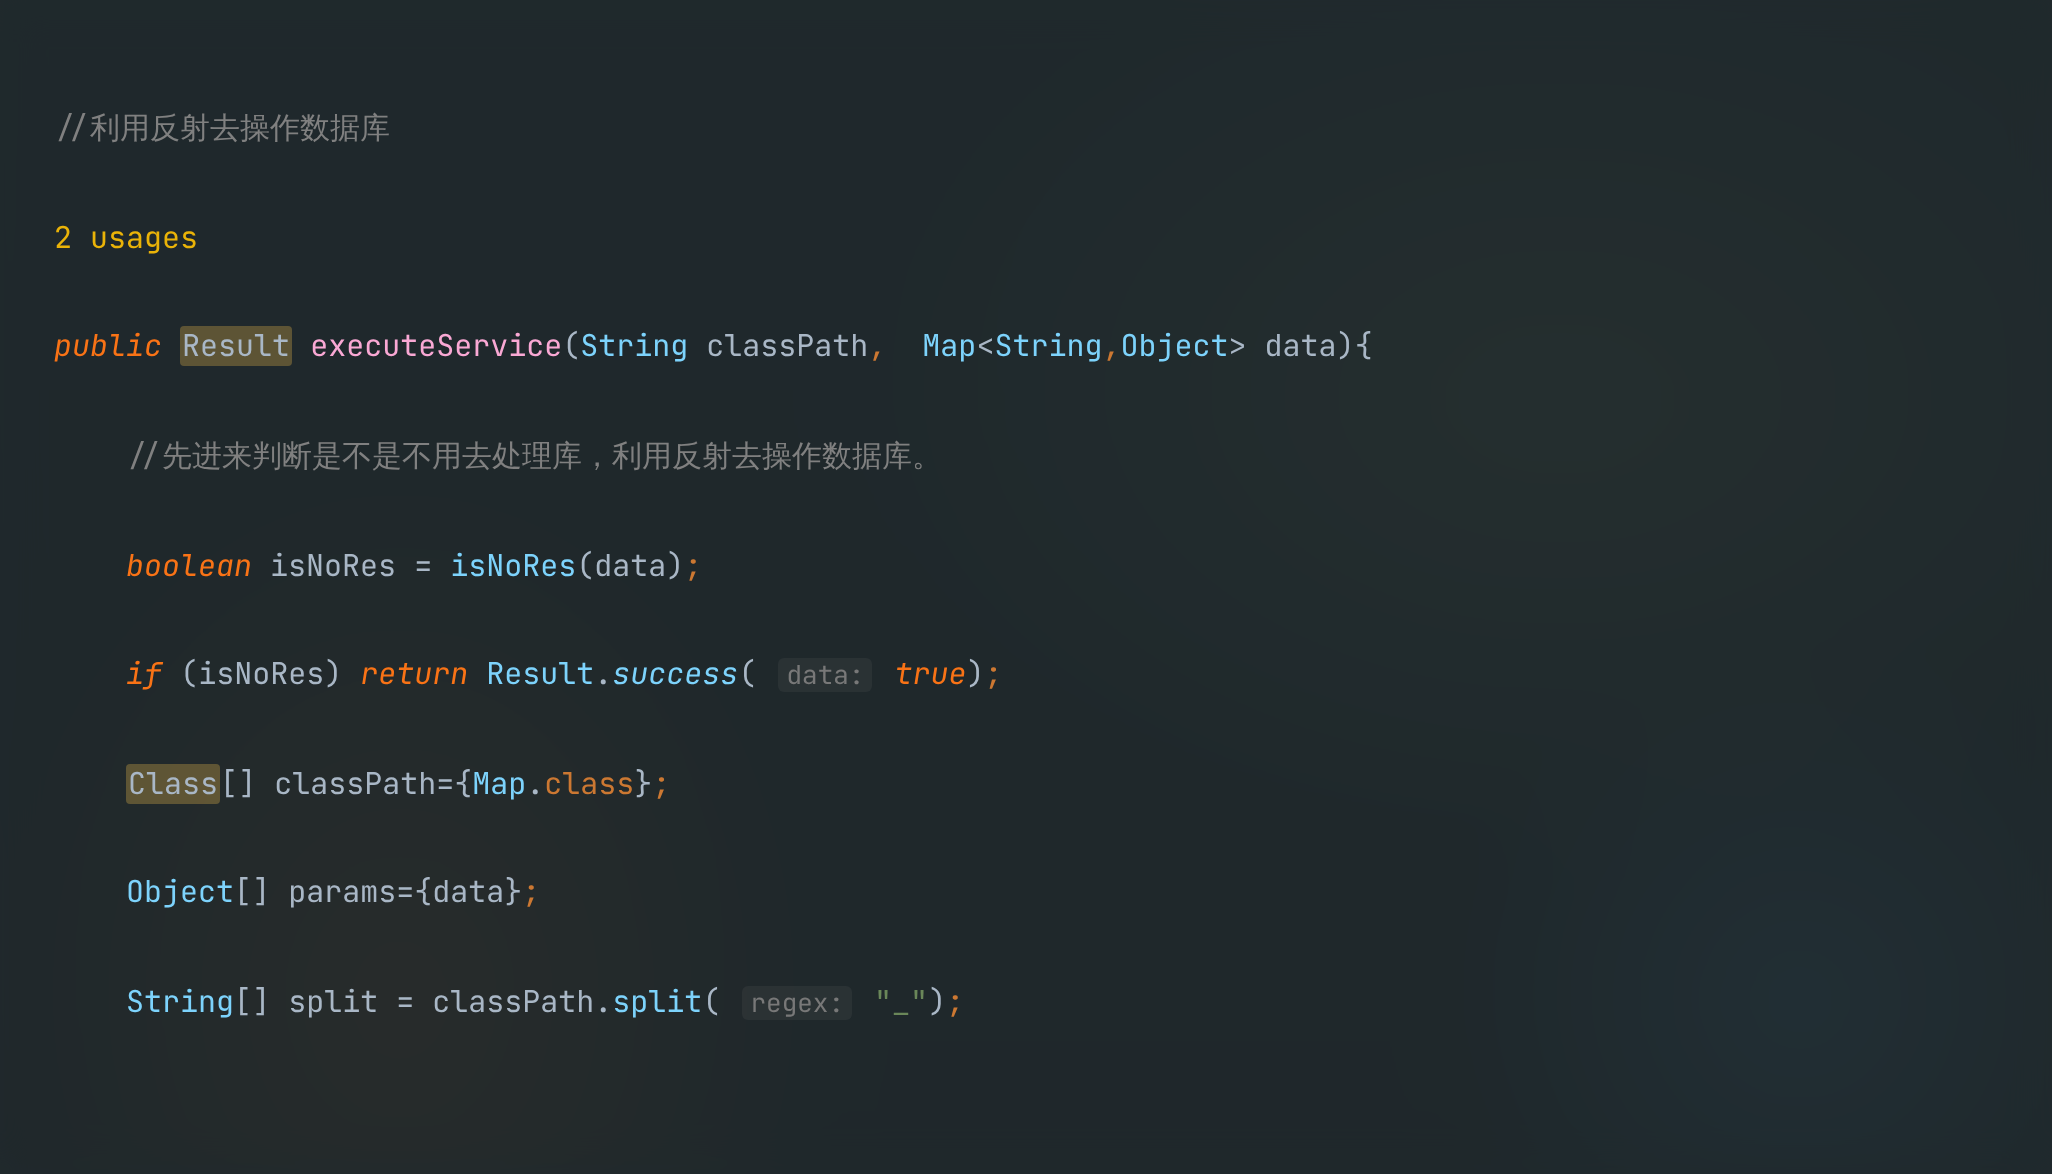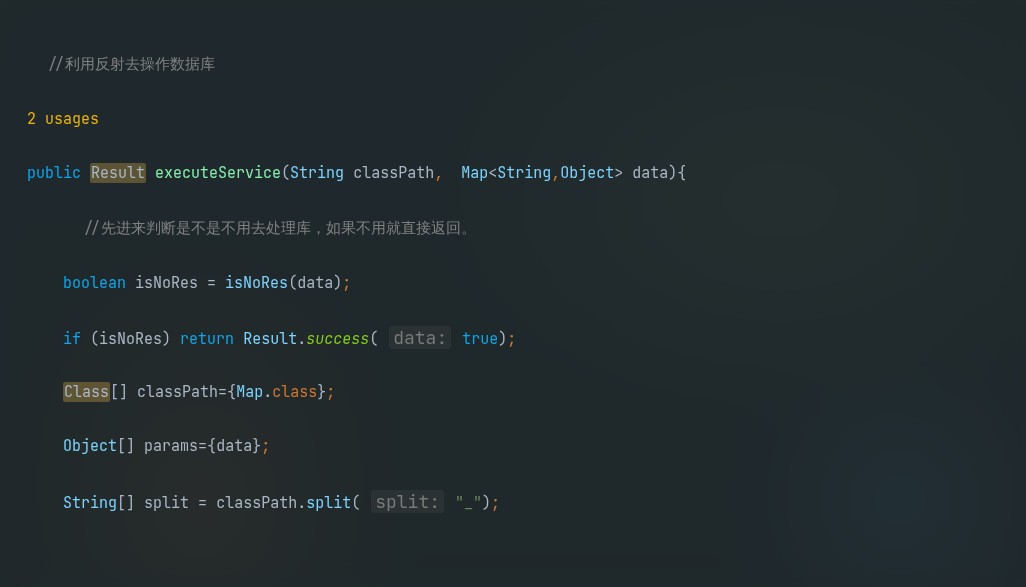--- a/index.html
+++ b/index.html
@@ -14,53 +14,53 @@
       radial-gradient(400px 500px at 200px 500px,#5a4a3a 0%,transparent 55%),
       radial-gradient(300px 300px at 900px 500px,#3a5a6a 0%,transparent 60%),
       linear-gradient(#2d3a3d,#2a3436);
     filter:blur(10px) brightness(0.85);
   }
   .overlay{position:absolute;inset:0;background:rgba(30,38,42,0.78);}
   .code{position:absolute;left:27px;top:24px;white-space:pre;}
   .l{display:block;height:27.3px;} 
 
   
-  .cm  {color:#808080;margin-left:20px;}           
-  .kw  {color:#0ea5e9;}           
-  .fn  {color:#86efac;}           
-  .fnit{color:#84cc16;font-style:italic;}           
+  .cm  {color:#808080;}           
+  .kw  {color:#f97316;font-style:italic;}           
+  .fn  {color:#f9a8d4;}           
+  .fnit{color:#7dd3fc;font-style:italic;}           
   .str {color:#6a8759;}           
   .op  {color:#a9b7c6;}
   .par {color:#a9b7c6;}
   .brace{color:#a9b7c6;}
   .semi{color:#cc7832;}
   .usage{color:#eab308;}
   .clskw{color:#cc7832;}          
   .hi  {background:rgba(255,200,80,0.28);border-radius:2px;padding:0 1px;}
   .white{color:#7dd3fc;}
 
   
-  .hint{color:#787878;font-size:18px;background:rgba(120,120,120,0.12);
+  .hint{color:#787878;font-size:13px;background:rgba(120,120,120,0.12);
         padding:0 4px;border-radius:3px;margin:0 2px;}
 </style>
 </head>
 <body>
 <div class="bg"></div>
 <div class="overlay"></div>
 
 <div class="code">
 <span class="l"><span class="cm">//利用反射去操作数据库</span></span>
 <span class="l"><span class="usage">2 usages</span></span>
 <span class="l"><span class="kw">public</span> <span class="hi">Result</span> <span class="fn">executeService</span><span class="par">(</span><span class="white">String</span> <span>classPath</span><span class="semi">,</span>  <span class="white">Map</span><span class="op">&lt;</span><span class="white">String</span><span class="semi">,</span><span class="white">Object</span><span class="op">&gt;</span> <span>data</span><span class="par">)</span><span class="brace">{</span></span>
-<span class="l">    <span class="cm">//先进来判断是不是不用去处理库，如果不用就直接返回。</span></span>
+<span class="l">    <span class="cm">//先进来判断是不是不用去处理库，利用反射去操作数据库。</span></span>
 <span class="l">    <span class="kw">boolean</span> <span>isNoRes</span> <span class="op">=</span> <span class="white">isNoRes</span><span class="par">(</span><span>data</span><span class="par">)</span><span class="semi">;</span></span>
 <span class="l">    <span class="kw">if</span> <span class="par">(</span><span>isNoRes</span><span class="par">)</span> <span class="kw">return</span> <span class="white">Result</span><span class="op">.</span><span class="fnit">success</span><span class="par">(</span> <span class="hint">data:</span> <span class="kw">true</span><span class="par">)</span><span class="semi">;</span></span>
 <span class="l">    <span class="hi">Class</span><span class="op">[</span><span class="op">]</span> <span>classPath</span><span class="op">=</span><span class="brace">{</span><span class="white">Map</span><span class="op">.</span><span class="clskw">class</span><span class="brace">}</span><span class="semi">;</span></span>
 <span class="l">    <span class="white">Object</span><span class="op">[</span><span class="op">]</span> <span>params</span><span class="op">=</span><span class="brace">{</span><span>data</span><span class="brace">}</span><span class="semi">;</span></span>
-<span class="l">    <span class="white">String</span><span class="op">[</span><span class="op">]</span> <span>split</span> <span class="op">=</span> <span>classPath</span><span class="op">.</span><span class="white">split</span><span class="par">(</span> <span class="hint">split:</span> <span class="str">"_"</span><span class="par">)</span><span class="semi">;</span></span>
+<span class="l">    <span class="white">String</span><span class="op">[</span><span class="op">]</span> <span>split</span> <span class="op">=</span> <span>classPath</span><span class="op">.</span><span class="white">split</span><span class="par">(</span> <span class="hint">regex:</span> <span class="str">"_"</span><span class="par">)</span><span class="semi">;</span></span>
 
 
 
 
 
 
 
 
 
 

